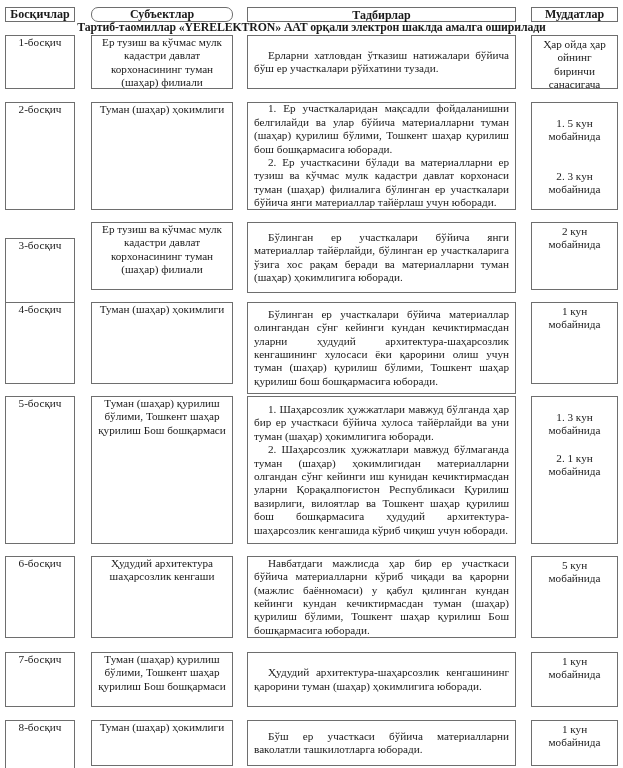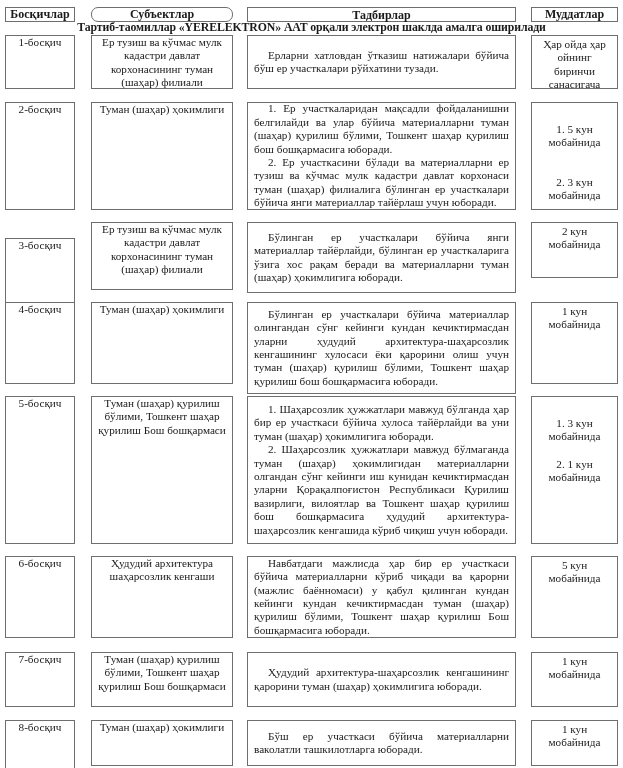--- a/index.html
+++ b/index.html
@@ -21,21 +21,21 @@
     letter-spacing: -0.1px; white-space: nowrap;
   }
   .c1, .c2, .c4 { text-align: center; padding: 0 3px; }
   .c3 {
     justify-content: flex-end; align-items: center; text-align: justify;
     padding: 0 6px 0 6px;
   }
   .c3 .txt { width: 100%; }
   .c3 p { margin: 0; text-indent: 14px; text-align: justify; }
   .c4 .inner p { margin: 2px; }
-  .c4.top { align-items: flex-start; padding-top: 18px; }
+  .c4.top { align-items: flex-start; padding-top: 12px; }
   .c4 .gap { height: 13px; }
   .c1 { left: 5px; width: 70px; }
   .c2 { left: 91px; width: 142px; }
   .c3 { left: 247px; width: 269px; }
   .c4 { left: 531px; width: 87px; }
 </style>
 </head>
 <body>
 
 <div class="box hdr c1" style="top:7px;height:15px;">
@@ -94,21 +94,21 @@
     <span>3-босқич</span>
   </div>
 <div class="box c2" style="top:222px;height:68px;">
     <span>Ер тузиш ва кўчмас мулк кадастри давлат корхонасининг туман (шаҳар) филиали</span>
   </div>
 <div class="box c3" style="top:222px;height:71px;">
     <div class="txt">
       <p>Бўлинган ер участкалари бўйича янги материаллар тайёрлайди, бўлинган ер участкаларига ўзига хос рақам беради ва материалларни туман (шаҳар) ҳокимлигига юборади.</p>
     </div>
   </div>
-<div class="box c4" style="top:222px;height:56px;">
+<div class="box c4" style="top:222px;height:68px;">
     <div class="inner">
       <p>2 кун мобайнида</p>
     </div>
   </div>
 
 <div class="box c1" style="top:302px;height:82px;">
     <span>4-босқич</span>
   </div>
 <div class="box c2" style="top:302px;height:82px;">
     <span>Туман (шаҳар) ҳокимлиги</span>

